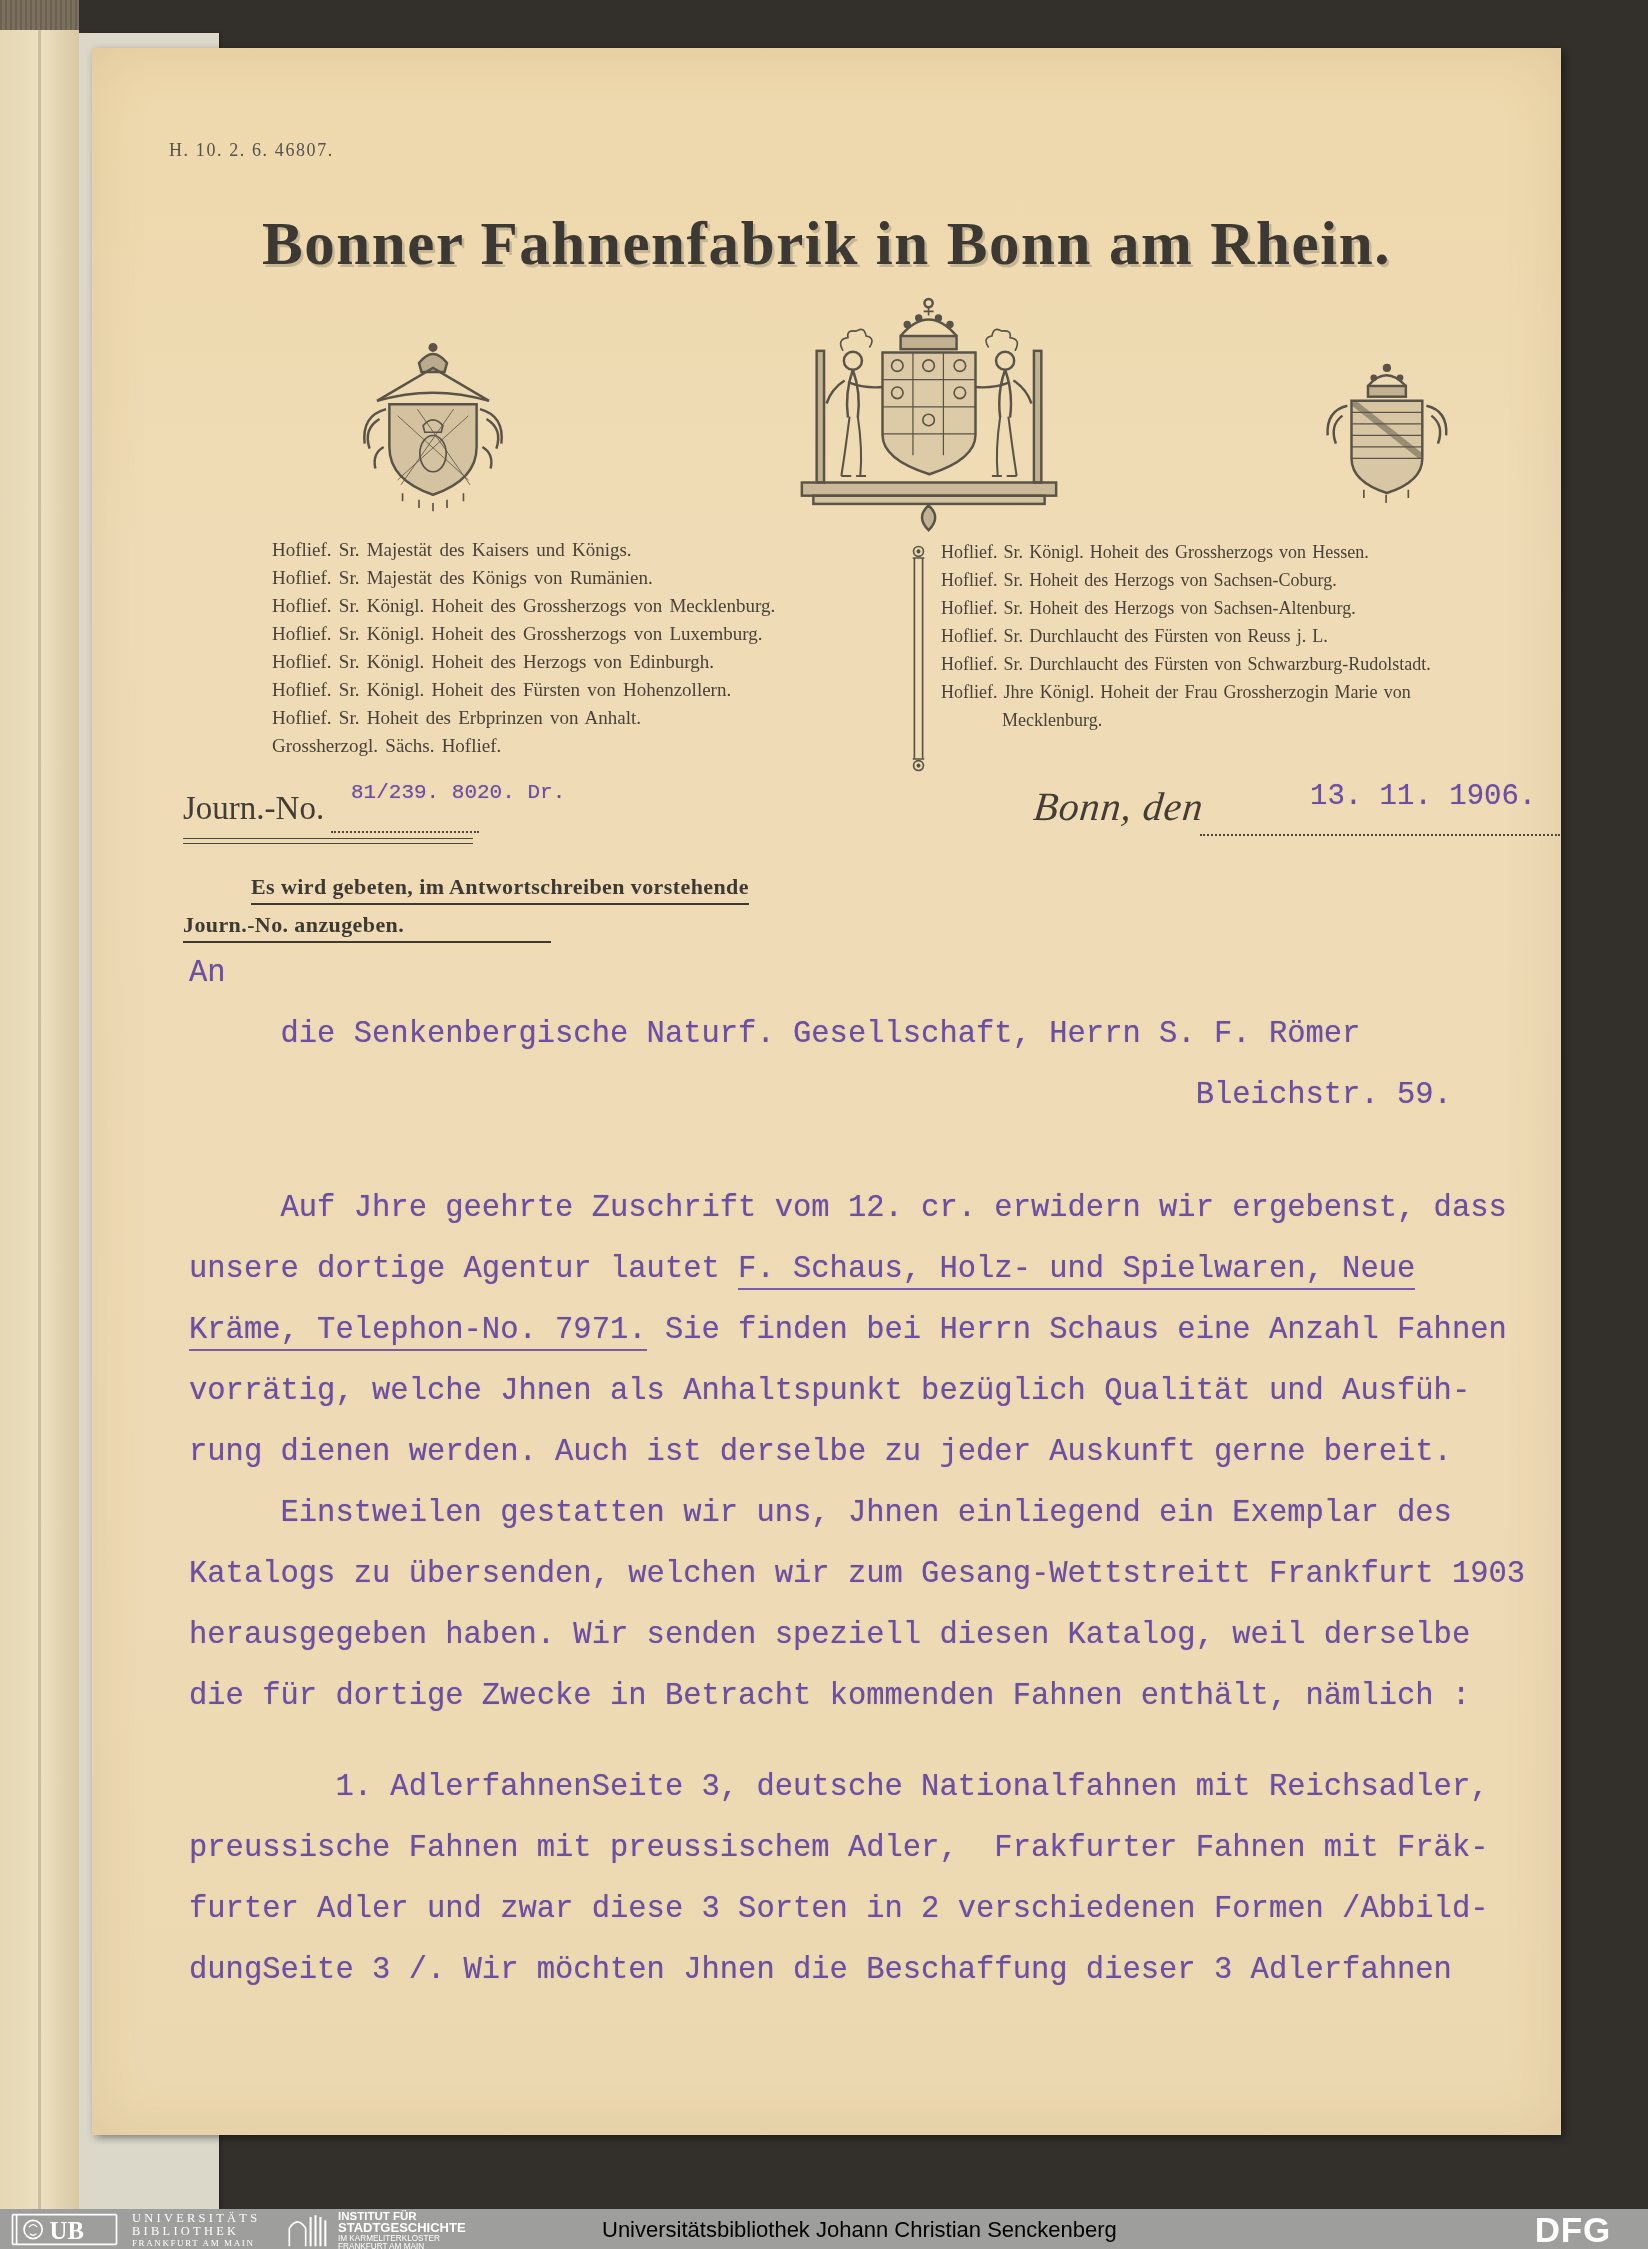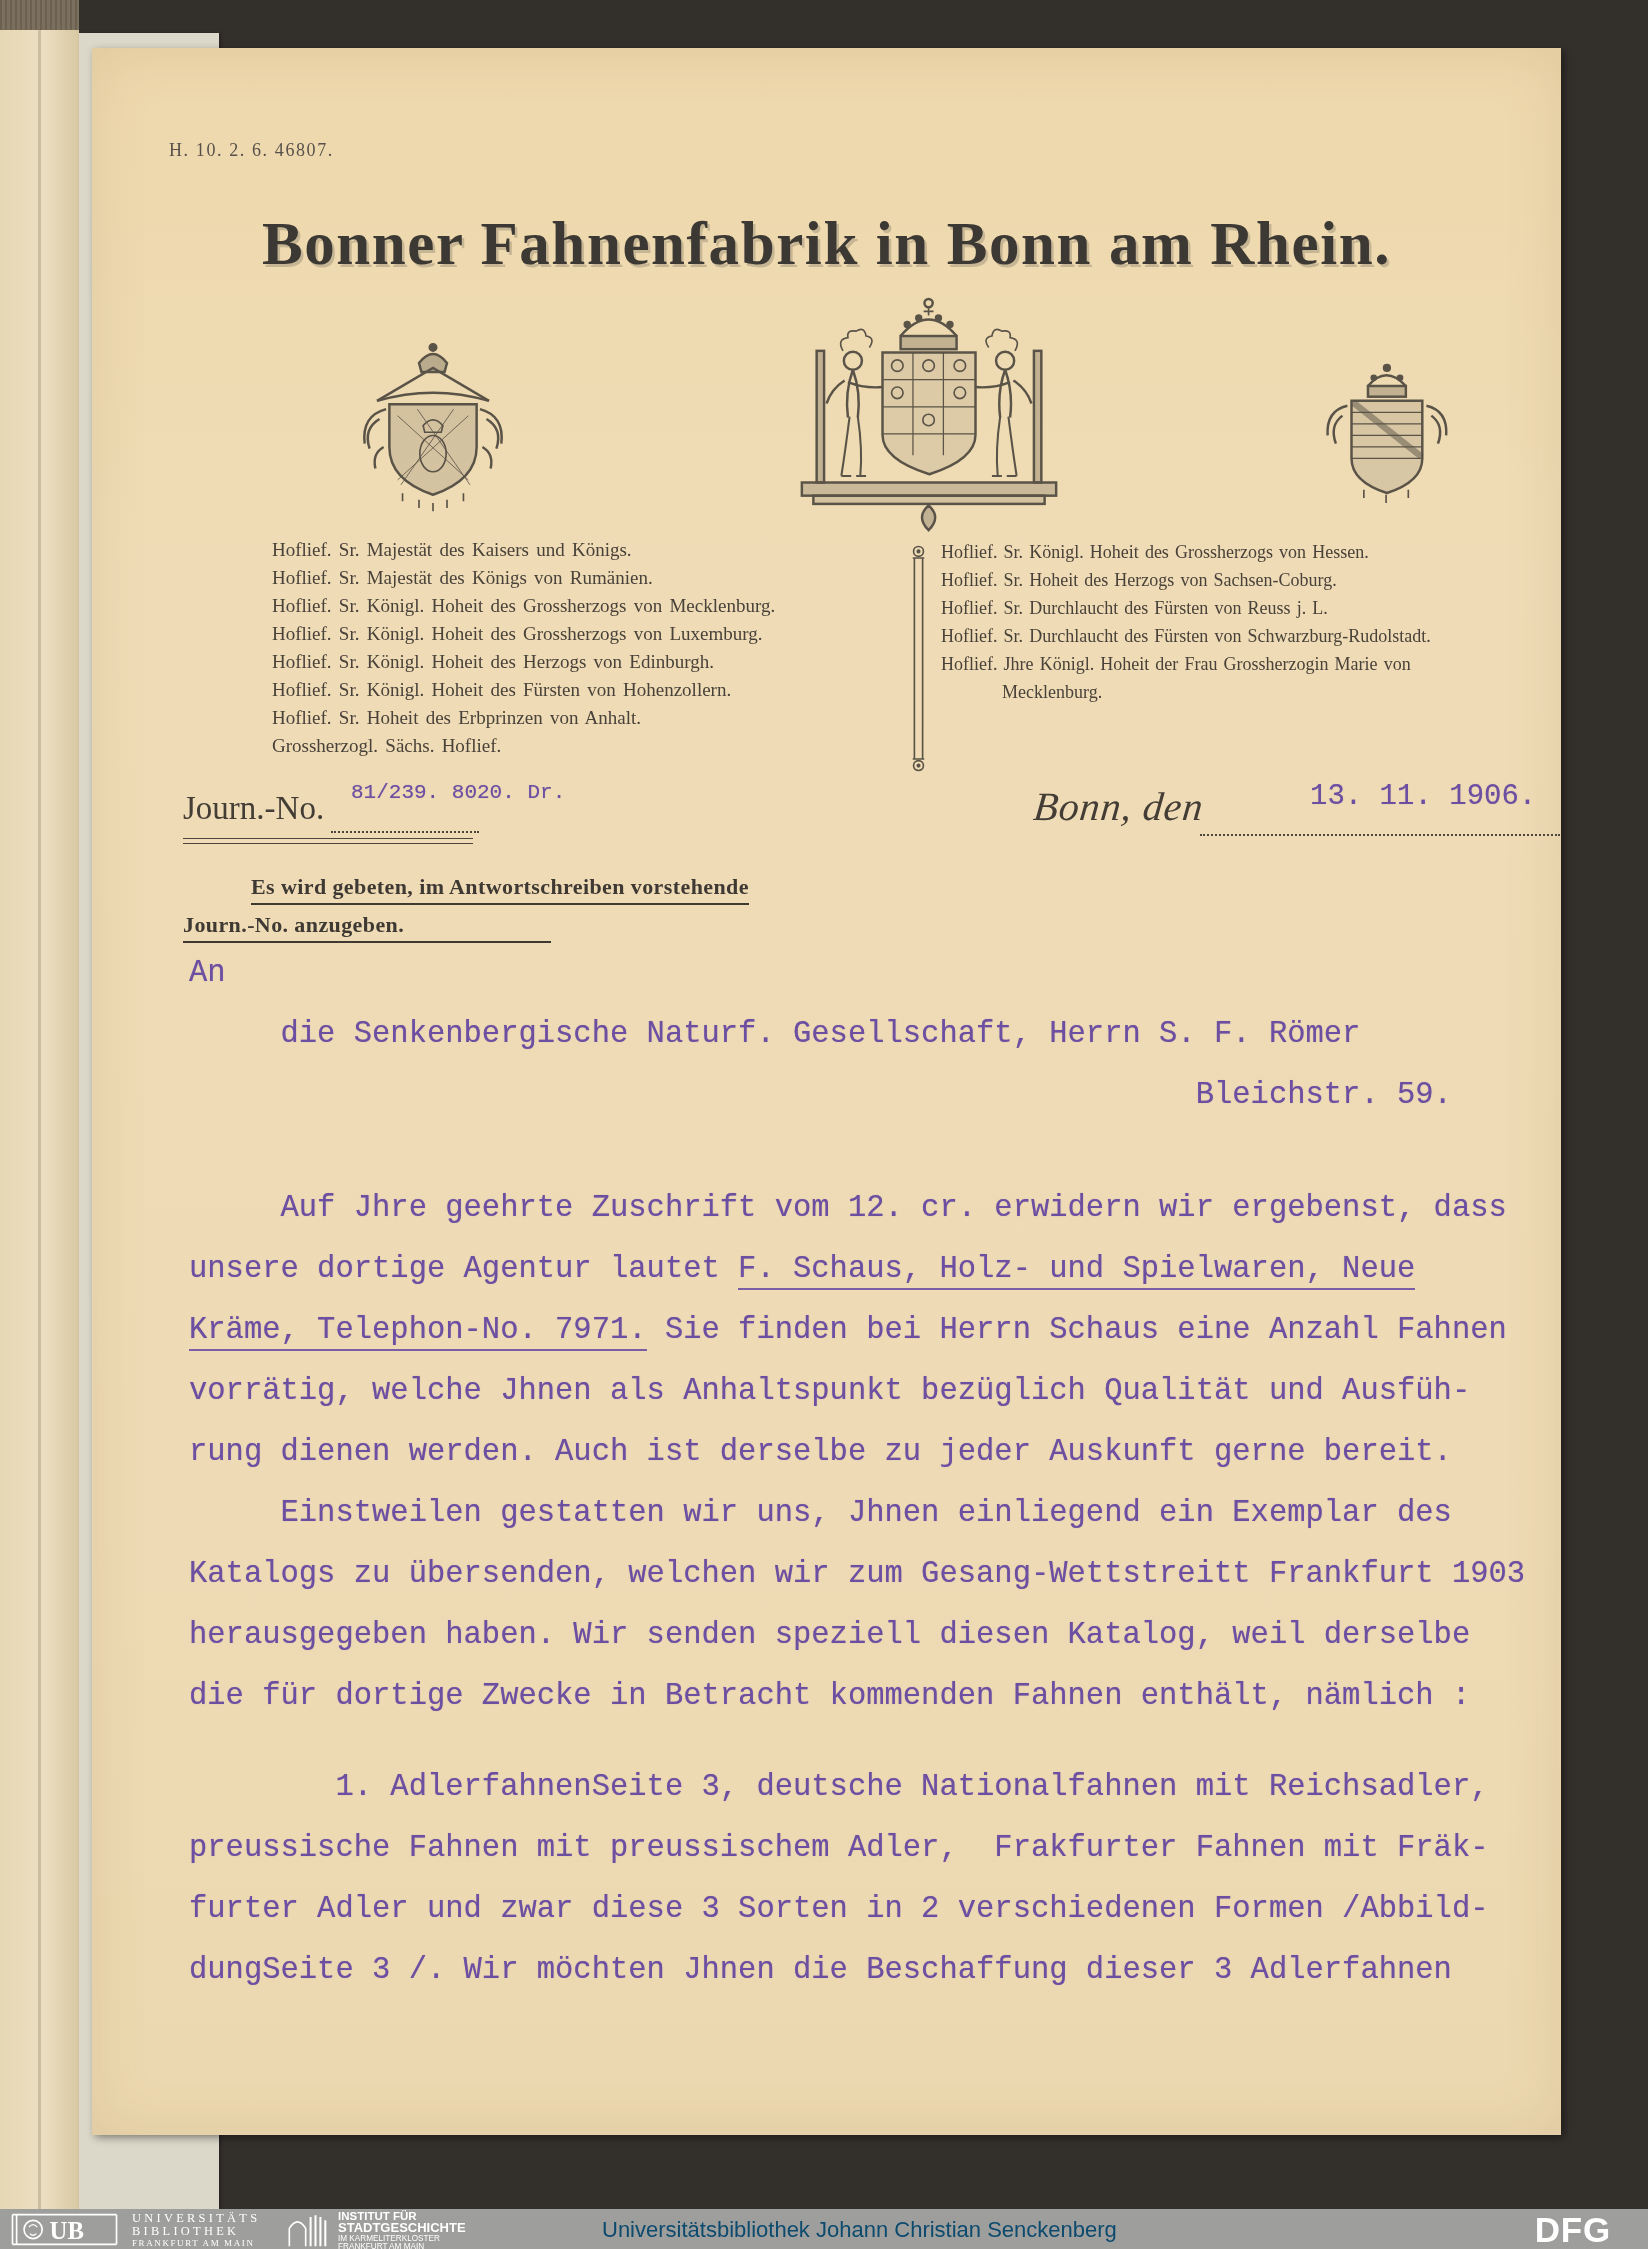--- a/index.html
+++ b/index.html
@@ -58,21 +58,21 @@
   .ub-logo{position:absolute;left:10px;top:3.3px;}
   .ub-text{position:absolute;left:132px;top:2.5px;font-family:"Liberation Serif",serif;}
   .ub-text .l1,.ub-text .l2{font-size:12.4px;letter-spacing:3.3px;line-height:13px;}
   .ub-text .l3{font-size:9px;letter-spacing:1.6px;line-height:10.7px;}
   .ifs-logo{position:absolute;left:284px;top:2.5px;}
   .ifs-text{position:absolute;left:338px;top:1.6px;font-family:"Liberation Sans",sans-serif;}
   .ifs-text .l1{font-size:11.5px;font-weight:bold;line-height:11.5px;}
   .ifs-text .l2{font-size:13px;font-weight:bold;line-height:12.4px;}
   .ifs-text .l3,.ifs-text .l4{font-size:8.2px;line-height:8.2px;}
   .credit{position:absolute;left:602px;top:50%;transform:translateY(-50%);
-      font-family:"Liberation Sans",sans-serif;font-size:22px;color:#0c4a6e;}
+      font-family:"Liberation Sans",sans-serif;font-size:22px;color:#000000;}
   .dfg{position:absolute;right:37px;top:50%;transform:translateY(-50%);
       font-family:"Liberation Sans",sans-serif;font-size:35px;font-weight:800;letter-spacing:0.8px;}
 </style>
 </head>
 <body>
 
 <div class="fabric"></div>
 <div class="adjacent-page"></div>
 <div class="adjacent-crease"></div>
 <div class="under-page"></div>
@@ -169,20 +169,21 @@
       <div><span>Hoflief. Sr. Königl. Hoheit des Grossherzogs von Mecklenburg.</span></div>
       <div><span>Hoflief. Sr. Königl. Hoheit des Grossherzogs von Luxemburg.</span></div>
       <div><span>Hoflief. Sr. Königl. Hoheit des Herzogs von Edinburgh.</span></div>
       <div><span>Hoflief. Sr. Königl. Hoheit des Fürsten von Hohenzollern.</span></div>
       <div><span>Hoflief. Sr. Hoheit des Erbprinzen von Anhalt.</span></div>
       <div><span>Grossherzogl. Sächs. Hoflief.</span></div>
     </div>
   <div class="honors honors-right" id="honors-right">
       <div><span>Hoflief. Sr. Königl. Hoheit des Grossherzogs von Hessen.</span></div>
       <div><span>Hoflief. Sr. Hoheit des Herzogs von Sachsen-Coburg.</span></div>
+      <div><span>Hoflief. Sr. Hoheit des Herzogs von Sachsen-Altenburg.</span></div>
       <div><span>Hoflief. Sr. Durchlaucht des Fürsten von Reuss j. L.</span></div>
       <div><span>Hoflief. Sr. Durchlaucht des Fürsten von Schwarzburg-Rudolstadt.</span></div>
       <div><span>Hoflief. Jhre Königl. Hoheit der Frau Grossherzogin Marie von</span></div>
       <div><span>          Mecklenburg.</span></div>
     </div>
 
   <div class="journ-label">Journ.-No.</div>
   <div class="journ-value tw">81/239. 8020. Dr.</div>
   <div class="journ-dotted"></div>
   <div class="journ-double"></div>

